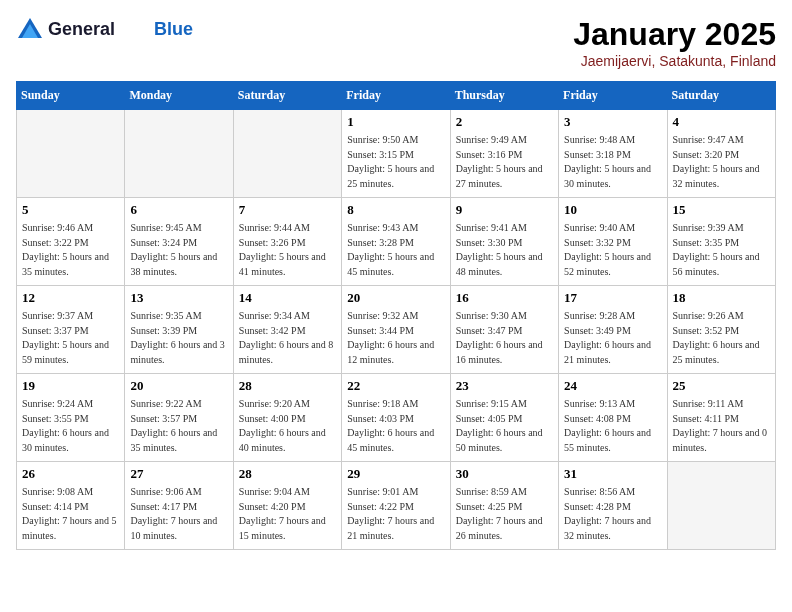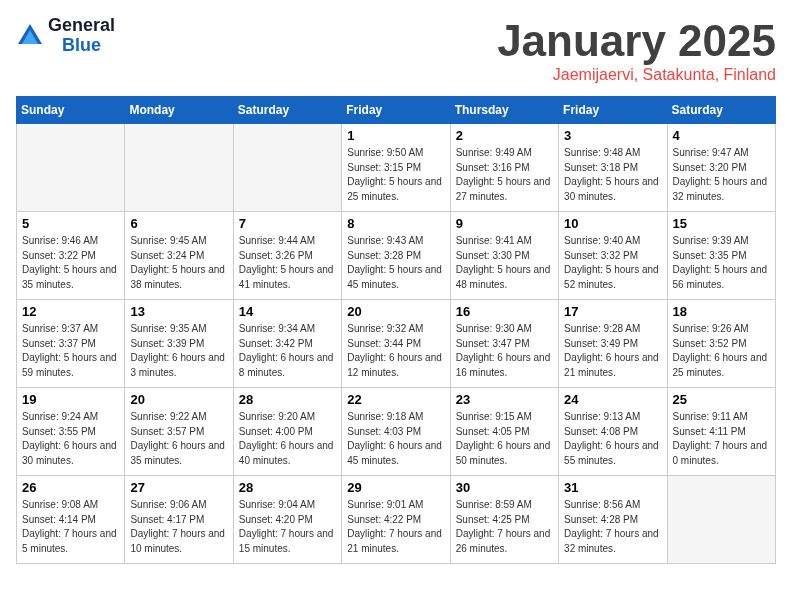--- a/index.html
+++ b/index.html
@@ -15,55 +15,55 @@
       justify-content: space-between;
       align-items: flex-start;
       margin-bottom: 12px;
     }
     .logo {
       display: flex;
       align-items: center;
     }
     .logo-text {
       display: flex;
-      flex-direction: column;
       line-height: 1.1;
-      align-items: center;
     }
     .logo-general {
       font-size: 18px;
       font-weight: bold;
       color: #1a1a2e;
     }
     .logo-blue {
       font-size: 18px;
       font-weight: bold;
       color: #1565c0;
+      margin-left: 39px;
     }
     .logo-icon {
       width: 28px;
       height: 28px;
       margin-right: 4px;
     }
     .title-section {
       text-align: right;
     }
     .month-title {
-      font-size: 44px;
-      font-weight: bold;
-      color: #404040;
+      font-size: 32px;
+      font-weight: bold;
+      color: #000000;
     }
     .location {
-      font-size: 16px;
-      color: #ef4444;
+      font-size: 14px;
+      color: #7f1d1d;
     }
     .calendar {
       width: 100%;
       border-collapse: collapse;
       font-size: 11px;
+      font-family: Liberation Serif, serif;
     }
     .calendar th {
       background-color: #1565c0;
       color: white;
       padding: 6px 4px;
       text-align: left;
       font-size: 12px;
       font-weight: bold;
       border: 1px solid #1565c0;
     }

